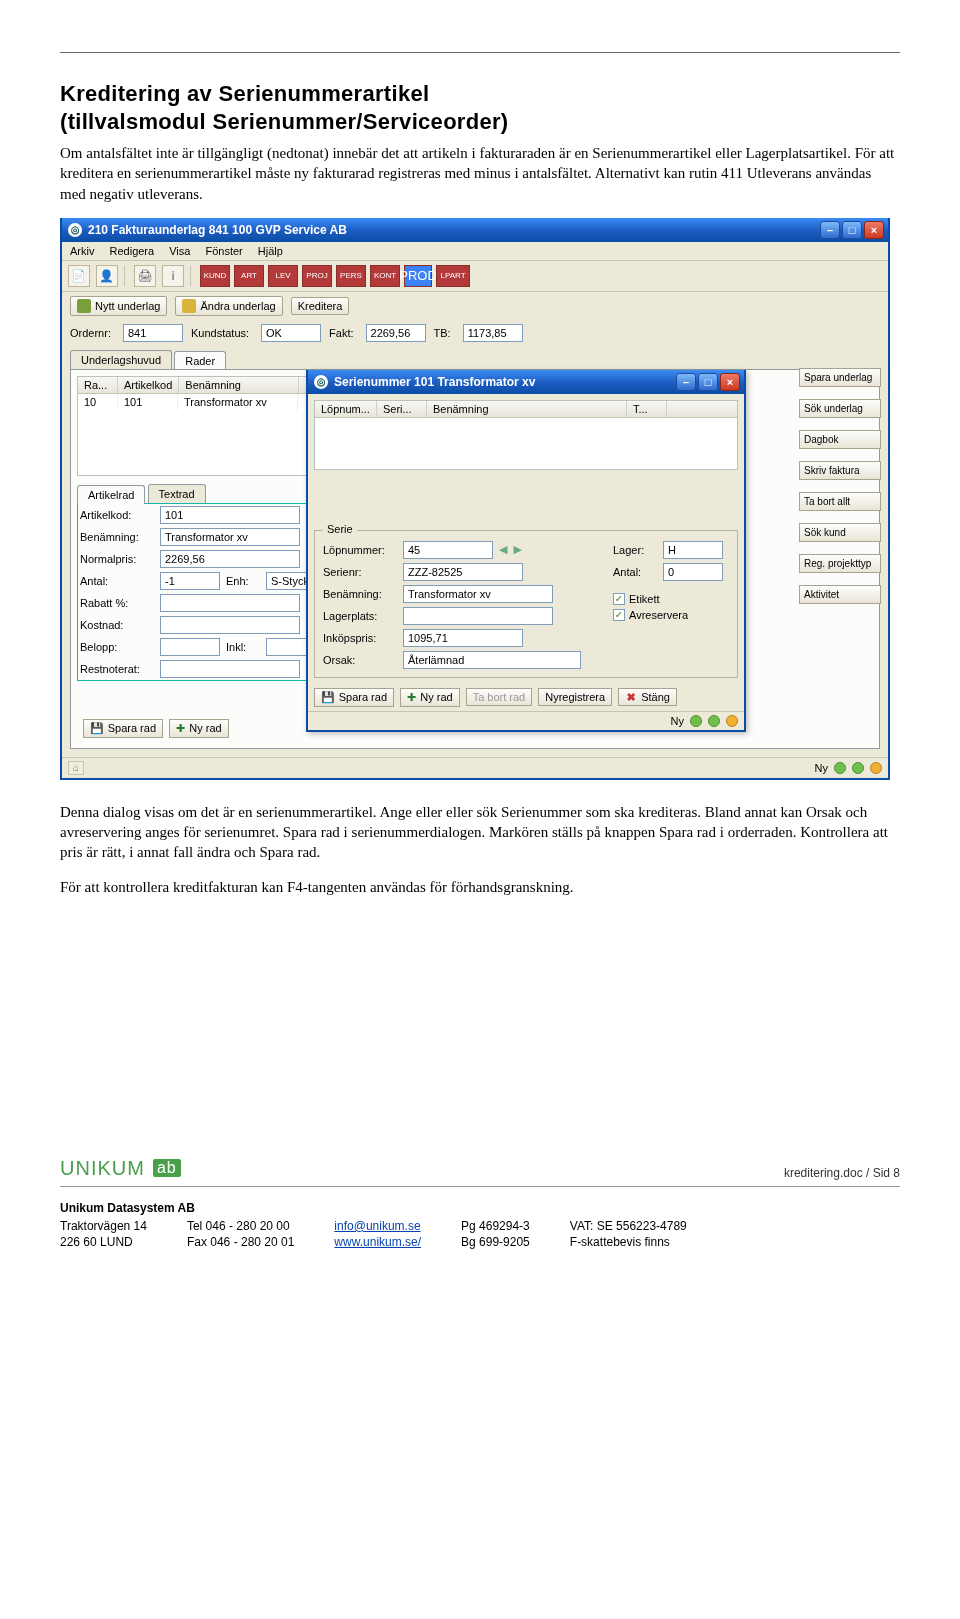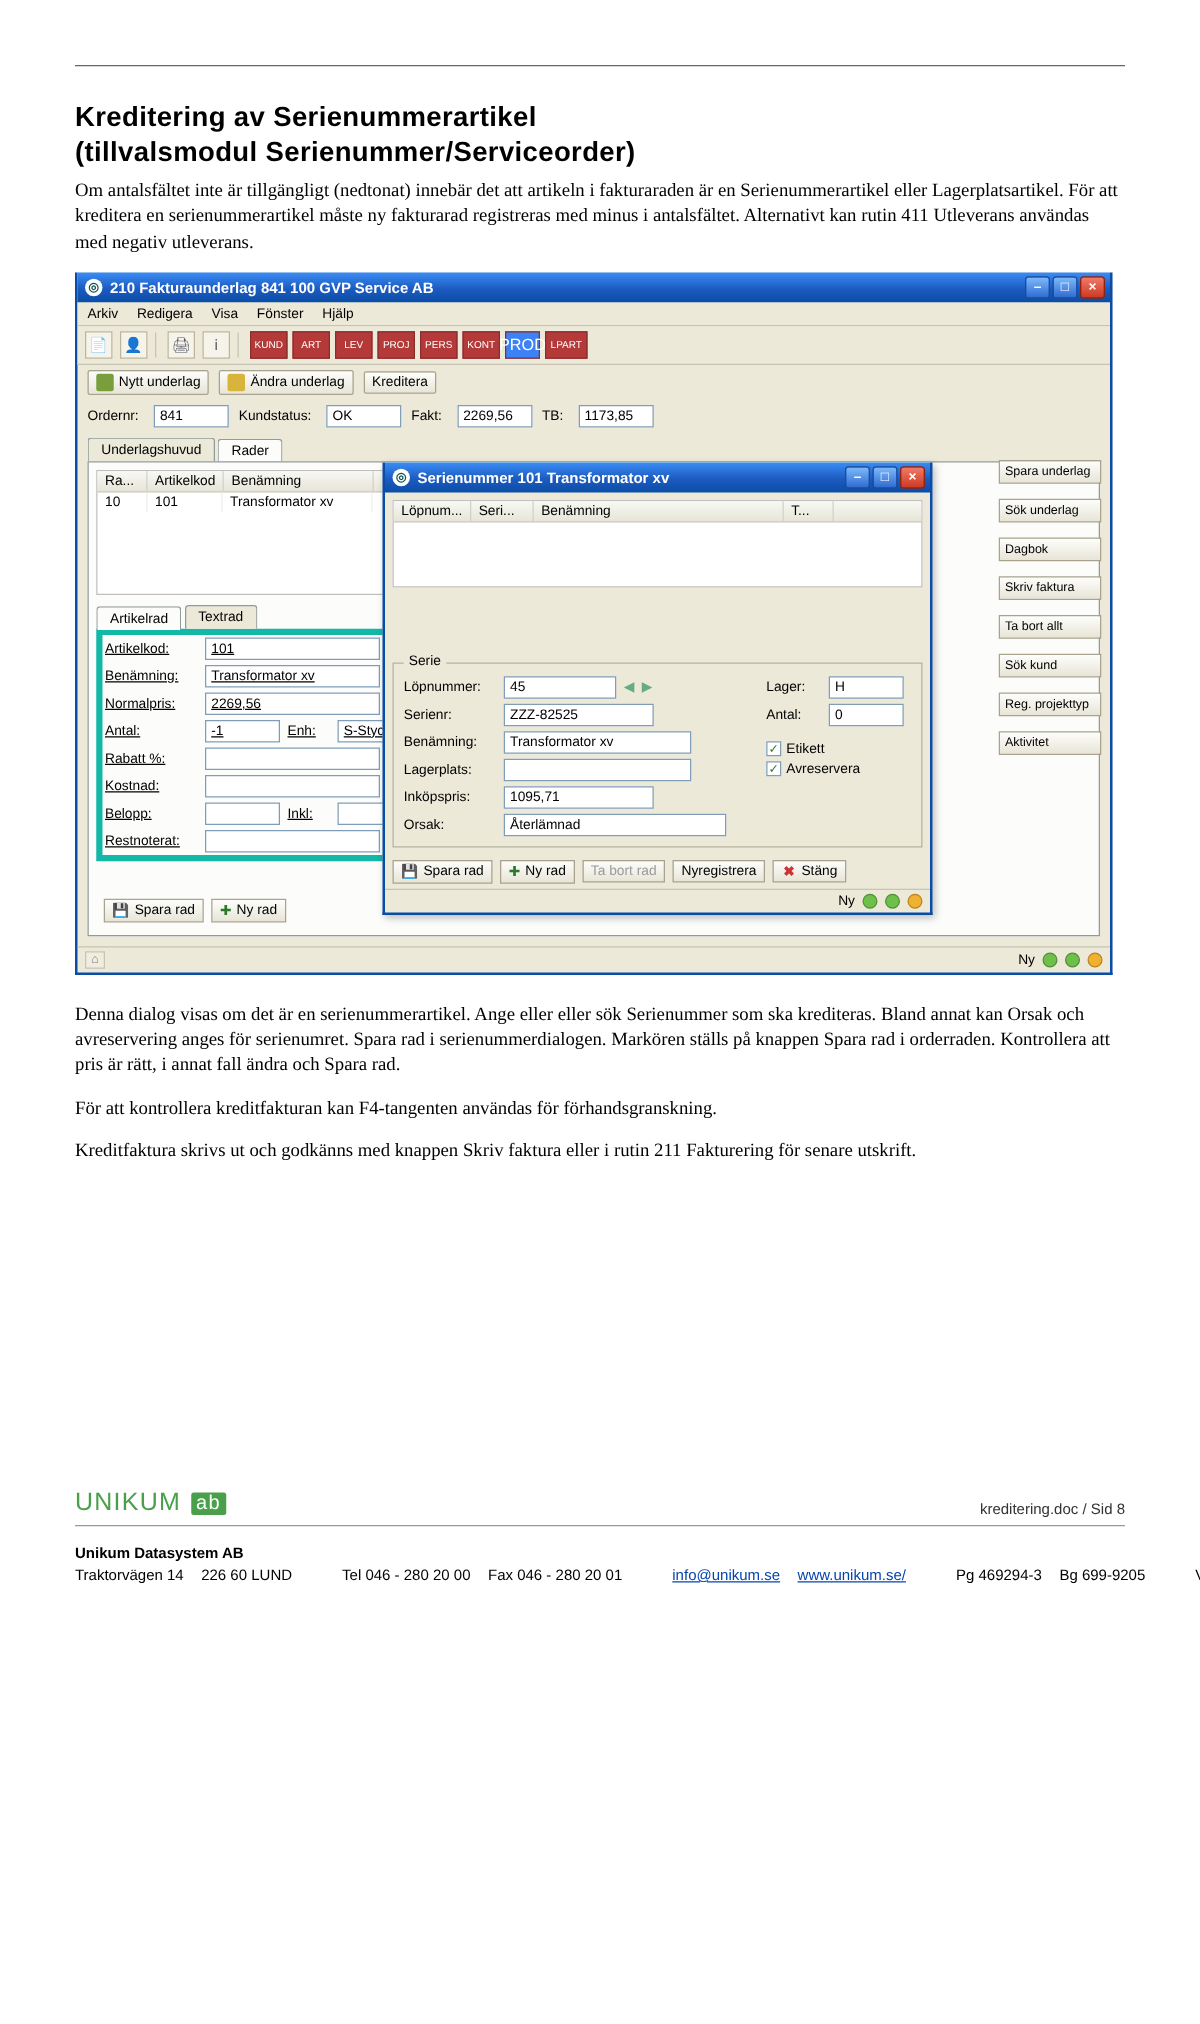--- a/index.html
+++ b/index.html
@@ -103,21 +103,21 @@
   .dot { width:12px;height:12px;border-radius:50%;background:#6fbf4b;display:inline-block;border:1px solid #4f8f36;}
   .dot.o { background:#f0b030;border-color:#b8831e;}
   .anch { width:16px;height:14px;background:#f0ece0;border:1px solid #c8c4b4;display:inline-flex;align-items:center;justify-content:center;color:#777;font-size:10px;}
 
   
   .footer { margin-top:260px; font-family: Arial, sans-serif; font-size:12px; }
   .logo { font-family: "Arial Black", Arial, sans-serif; font-size:20px; color:#4aa04a; letter-spacing:1px; display:inline-flex;align-items:center;gap:8px;}
   .logo .ab { background:#4aa04a;color:#fff;padding:0 4px;border-radius:2px;font-size:16px;}
   .hr2 { border-top:1px solid #999; margin:6px 0 14px 0;}
   .ftable { display:flex; gap:40px; font-size:12px; white-space:nowrap;}
-  .ftable .col { display:flex; flex-direction:row; gap:14px; }
+  .ftable .col { display:flex; flex-direction:column; gap:2px; }
   .ftable a { color:#0645ad; text-decoration:underline; }
   .sidr { float:right; font-size:12px; color:#333; font-family:"Arial Narrow",Arial,sans-serif;}
 </style>
 </head>
 <body>
 
 <div class="page">
   <div class="hr"></div>
 
   <h1 class="doc-title">Kreditering av Serienummerartikel</h1>
@@ -208,21 +208,21 @@
         <div class="rbtn">Ta bort allt</div>
         <div class="rbtn">Sök kund</div>
         <div class="rbtn">Reg. projekttyp</div>
         <div class="rbtn">Aktivitet</div>
       </div>
 
       <div style="margin-top:8px">
         <span class="tab active">Artikelrad</span>
         <span class="tab">Textrad</span>
       </div>
-      <div style="border:5px solid #14b8a6;background:#fcfcfa;padding:2px;width:260px;text-decoration:underline;">
+      <div style="border:1px solid #14b8a6;background:#fcfcfa;padding:2px;width:260px;">
         <div class="form-col">
           <div class="frow">
               <span class="lab">Artikelkod:</span>
               <span class="fld">101</span>
             </div>
           <div class="frow">
               <span class="lab">Benämning:</span>
               <span class="fld">Transformator xv</span>
             </div>
           <div class="frow">
@@ -376,21 +376,20 @@
         <span>Ny</span>
         <span class="dot"></span>
         <span class="dot"></span>
         <span class="dot o"></span>
       </span>
     </div>
   </div>
 
   <p class="body">Denna dialog visas om det är en serienummerartikel. Ange eller eller sök Serienummer som ska krediteras. Bland annat kan Orsak och avreservering anges för serienumret. Spara rad i serienummerdialogen. Markören ställs på knappen Spara rad i orderraden. Kontrollera att pris är rätt, i annat fall ändra och Spara rad.</p>
   <p class="body">För att kontrollera kreditfakturan kan F4-tangenten användas för förhandsgranskning.</p>
-  <p class="body">Kreditfaktura skrivs ut och godkänns med knappen Skriv faktura eller i rutin 211 Fakturering för senare utskrift.</p>
 
   <div class="footer">
     <div style="display:flex;justify-content:space-between;align-items:flex-end;">
       <span class="logo">
         <span>UNIKUM</span>
           <span class="ab">ab</span>
       </span>
       <span class="sidr">kreditering.doc / Sid 8</span>
     </div>
     <div class="hr2"></div>

